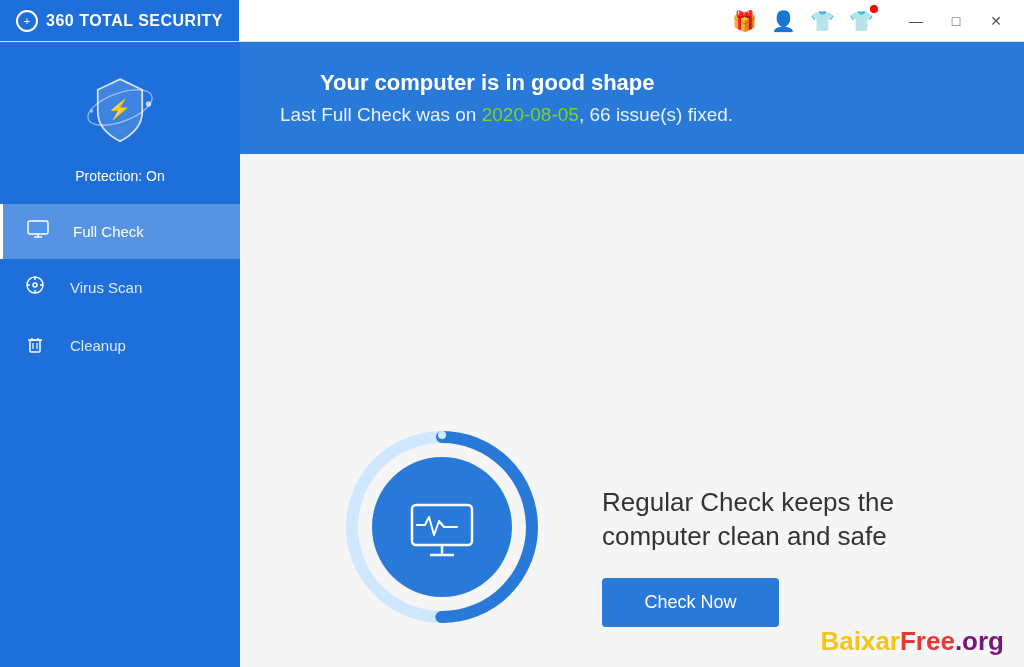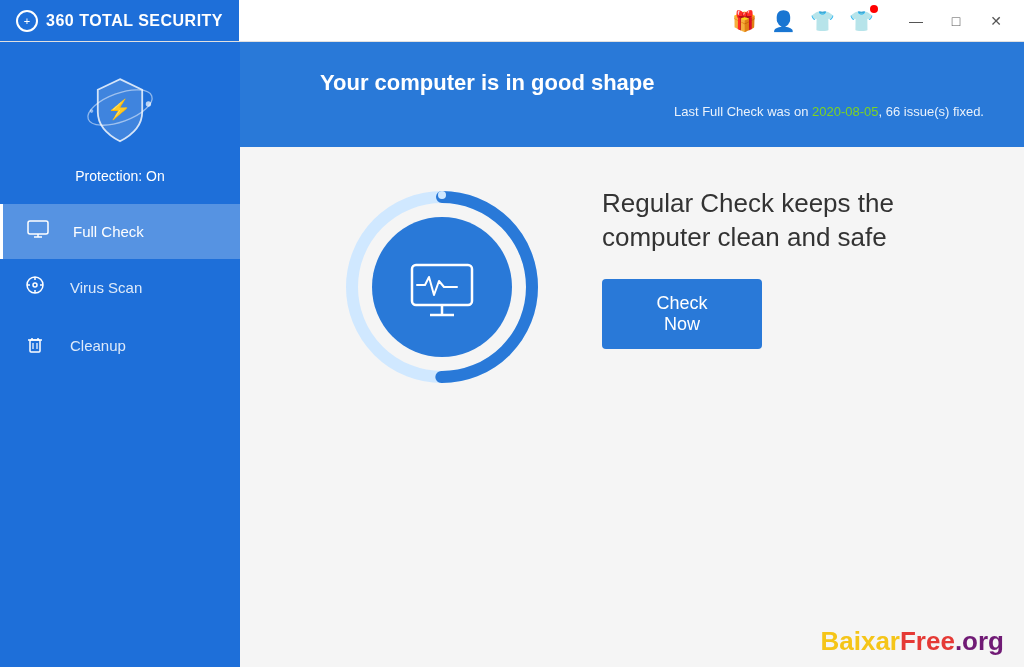--- a/index.html
+++ b/index.html
@@ -56,40 +56,40 @@
     .nav-icon { font-size: 18px; width: 22px; text-align: center; }
 
     
     .content { flex: 1; display: flex; flex-direction: column; }
 
     
     .header-banner {
       background: #2979d8; padding: 28px 40px 28px;
     }
     .header-title { color: #fff; font-size: 22px; font-weight: 600; margin-bottom: 8px; margin-left: 40px; }
-    .header-sub { color: rgba(255,255,255,0.9); font-size: 13px; text-align: right; }
+    .header-sub { color: rgba(255,255,255,0.9); font-size: 19px; }
     .header-sub .date-link { color: #7ed321; }
 
     
     .main-content {
-      flex: 1; display: flex; align-items: flex-start; justify-content: center; gap: 60px;
+      flex: 1; display: flex; align-items: flex-end; justify-content: center; gap: 60px;
       background: #f5f5f5; padding: 40px;
     }
 
     
     .donut-wrap { position: relative; width: 200px; height: 200px; flex-shrink: 0; }
     .donut-wrap svg { width: 200px; height: 200px; }
 
     
     .right-panel { display: flex; flex-direction: column; gap: 24px; }
     .tagline { font-size: 26px; color: #333; font-weight: 400; line-height: 1.3; max-width: 320px; }
     .check-now-btn {
       background: #2979d8; color: #fff; border: none; border-radius: 4px;
       font-size: 18px; font-weight: 500; padding: 14px 40px; cursor: pointer;
-      width: 160px; text-align: center;
+      width: 177px; text-align: center;
     }
 
     
     .watermark {
       position: absolute; bottom: 10px; right: 20px;
       font-size: 26px; font-weight: 900;
     }
     .watermark .baixar { color: #f5c518; }
 
     

